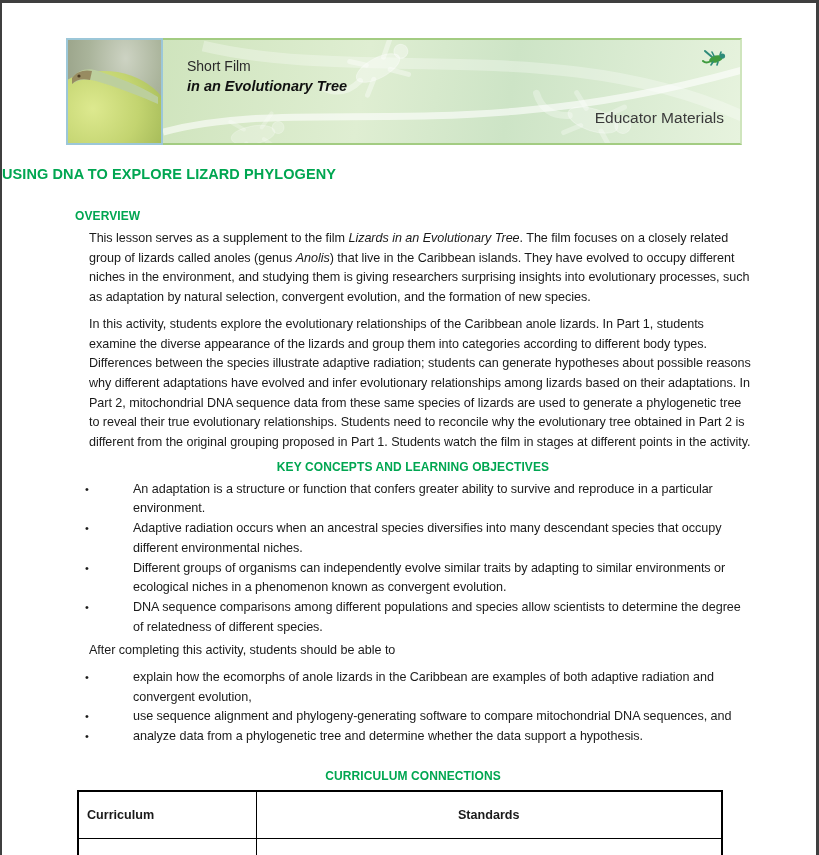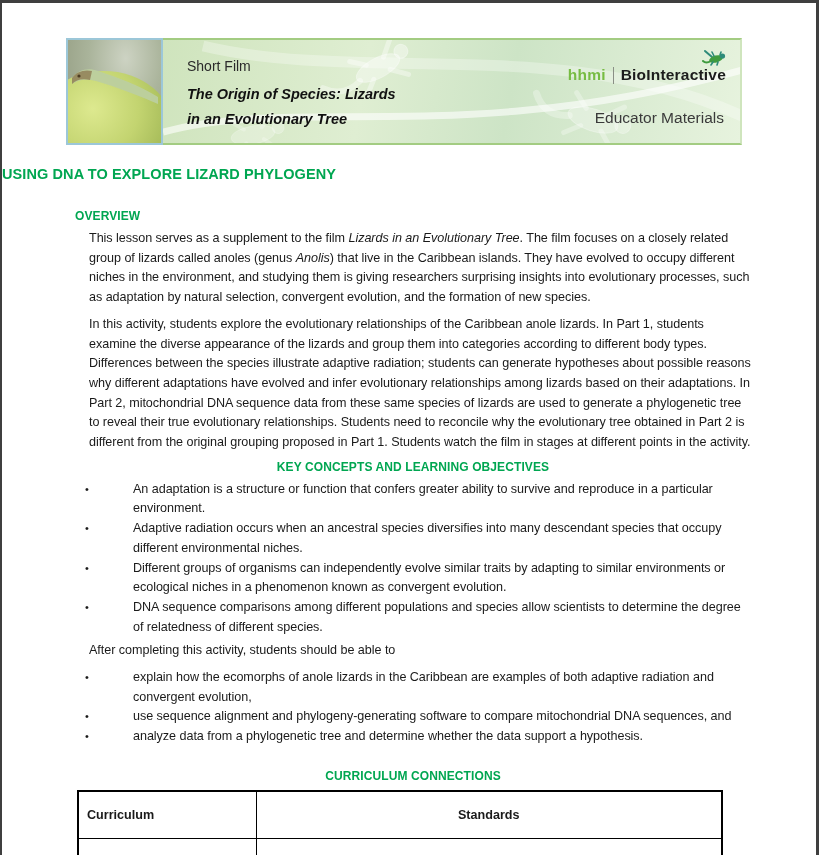--- a/index.html
+++ b/index.html
@@ -105,37 +105,31 @@
         </g>
         <g transform="translate(90,95) rotate(-10)" fill="rgba(255,255,255,0.25)" stroke="rgba(255,255,255,0.25)">
           <ellipse cx="0" cy="0" rx="22" ry="9"></ellipse>
             <circle cx="26" cy="-3" r="6"></circle>
           <path d="M10 -6 L22 -18 M10 6 L22 18 M-8 -7 L-20 -17 M-8 7 L-20 17" fill="none" stroke-width="4" stroke-linecap="round"></path>
         </g>
       </svg>
 
       <div class="film-info">
         <div class="film-kicker">Short Film</div>
-        <div class="film-title first">The Origin of Species: Lizards</div>
         <div class="film-title">in an Evolutionary Tree</div>
       </div>
 
       <svg class="brand-lizard" width="26" height="18" viewBox="0 0 26 18">
         <path d="M3 3 L10 9" stroke="#2e8b7a" stroke-width="2" stroke-linecap="round"></path>
         <ellipse cx="14" cy="11" rx="7" ry="3.5" fill="#3f9b3f" transform="rotate(-15 14 11)"></ellipse>
         <circle cx="20.5" cy="8" r="2.6" fill="#2e8b7a"></circle>
         <path d="M9 13 Q4 16 1 13" stroke="#3f9b3f" stroke-width="2" fill="none" stroke-linecap="round"></path>
         <path d="M12 8 L10 4 M16 14 L15 17 M18 7 L19 4 M11 14 L9 17" stroke="#2e8b7a" stroke-width="1.6" stroke-linecap="round"></path>
       </svg>
 
-      <div class="brand">
-        <span class="hhmi">hhmi</span>
-        <span class="bar"></span>
-        <span class="bio">BioInteractive</span>
-      </div>
 
       <div class="doc-type">Educator Materials</div>
     </div>
   </div>
 
   <div class="doc-title">USING DNA TO EXPLORE LIZARD PHYLOGENY</div>
 
   <div class="content">
 
     <h2 class="sec">OVERVIEW</h2>

